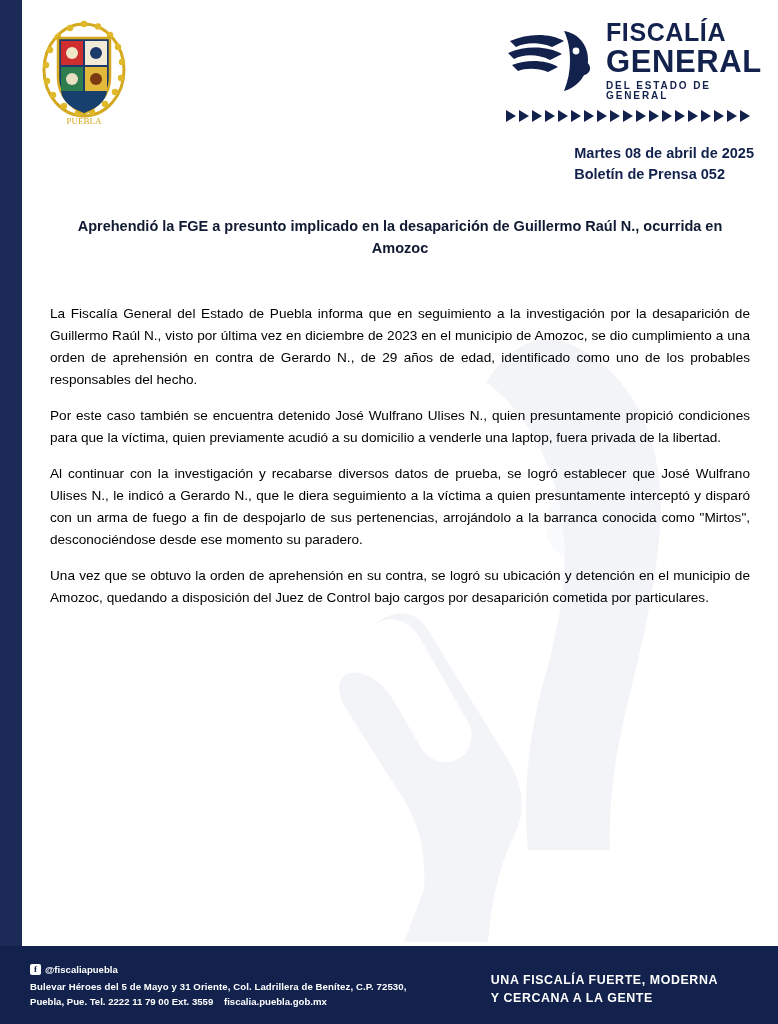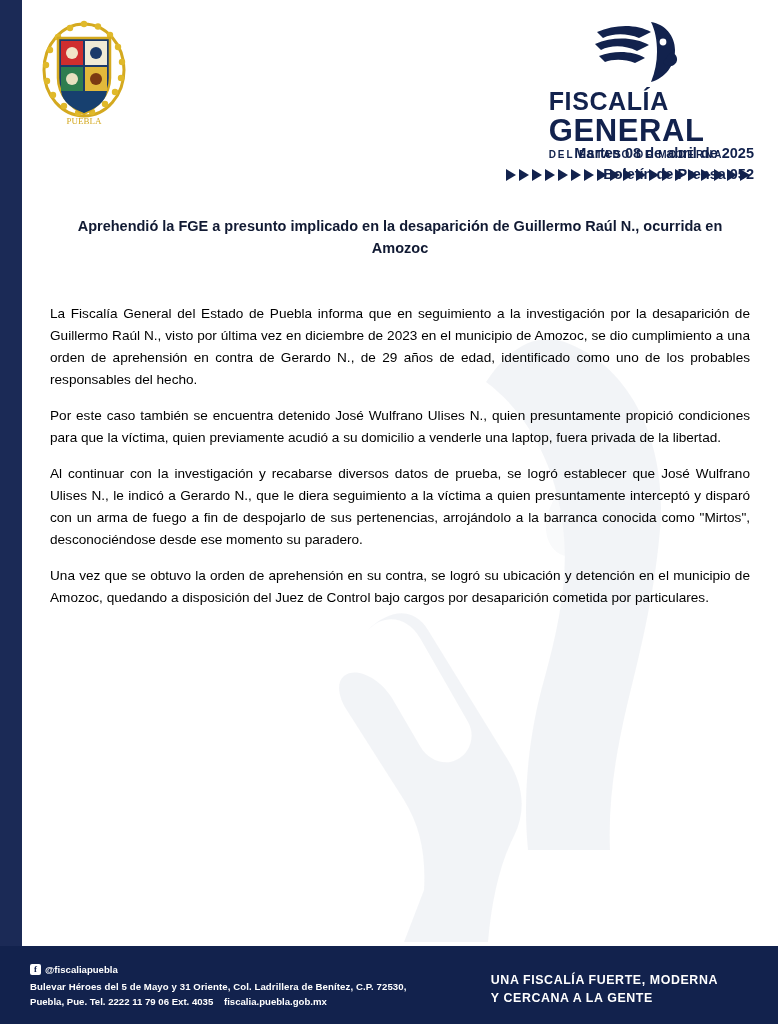--- a/index.html
+++ b/index.html
@@ -67,22 +67,21 @@
   .fge-logo {
     position: absolute;
     right: 12px;
     top: 18px;
     width: 260px;
     height: 110px;
   }
   .fge-row {
     display: flex;
     align-items: center;
-    gap: 3px;
-    flex-direction: column;
+    gap: 14px;
   }
   .fge-eagle { width: 86px; height: 66px; flex: 0 0 auto; }
   .fge-eagle svg { width: 100%; height: 100%; display: block; }
   .fge-text { line-height: 1; padding-top: 2px; }
   .fge-title {
     font-size: 25px;
     font-weight: bold;
     letter-spacing: 0.6px;
     color: #12224d;
   }
@@ -105,21 +104,20 @@
     width: 254px;
     height: 16px;
   }
   .fge-ornament svg { width: 100%; height: 100%; display: block; }
 
   
   .meta {
     position: absolute;
     right: 24px;
     top: 143px;
-    text-align: right;
     color: #12224d;
     font-weight: bold;
     font-size: 14.5px;
     line-height: 1.45;
   }
 
   
   .headline {
     position: absolute;
     left: 38px;
@@ -270,21 +268,21 @@
               <path d="M6 38 C22 32 40 33 52 40 L42 45 C32 41 20 41 12 44 Z"></path>
               <path d="M58 4 C72 6 82 18 82 32 C82 48 72 60 58 64 C62 54 64 44 64 34 C64 22 62 12 58 4 Z"></path>
               <circle cx="70" cy="24" r="3.4" fill="#ffffff"></circle>
               <path d="M78 34 C84 36 86 42 82 46 C78 50 72 48 70 44 Z" fill="#12224d"></path>
             </g>
           </svg>
         </div>
         <div class="fge-text">
           <div class="fge-title">FISCALÍA</div>
           <div class="fge-sub">GENERAL</div>
-          <div class="fge-small">DEL ESTADO DE MODERNA</div>
+          <div class="fge-small">DEL ESTADO DE GENERAL</div>
         </div>
       </div>
       <div class="fge-ornament">
         <svg viewBox="0 0 254 16" xmlns="http://www.w3.org/2000/svg">
           <g fill="#12224d">
             <path d="M0 2 l10 6 l-10 6 z"></path>
               <path d="M13 2 l10 6 l-10 6 z"></path>
               <path d="M26 2 l10 6 l-10 6 z"></path>
             <path d="M39 2 l10 6 l-10 6 z"></path>
               <path d="M52 2 l10 6 l-10 6 z"></path>
@@ -325,21 +323,21 @@
 </div>
 
 <div class="footer">
   <div class="footer-left">
     <div class="footer-handle">
       <span class="fb-icon">f</span>
       <span>@fiscaliapuebla</span>
     </div>
     <div class="footer-addr">Bulevar Héroes del 5 de Mayo y 31 Oriente, Col. Ladrillera de Benítez, C.P. 72530,</div>
     <div class="footer-line2">
-      <span>Puebla, Pue. Tel. 2222 11 79 06 Ext. 4035</span>
+      <span>Puebla, Pue. Tel. 2222 11 79 00 Ext. 3559</span>
       &nbsp;&nbsp;
       <span class="footer-web">fiscalia.puebla.gob.mx</span>
     </div>
   </div>
   <div class="footer-right">
     <div>UNA FISCALÍA FUERTE, MODERNA</div>
     <div>Y CERCANA A LA GENTE</div>
   </div>
 </div>
 

